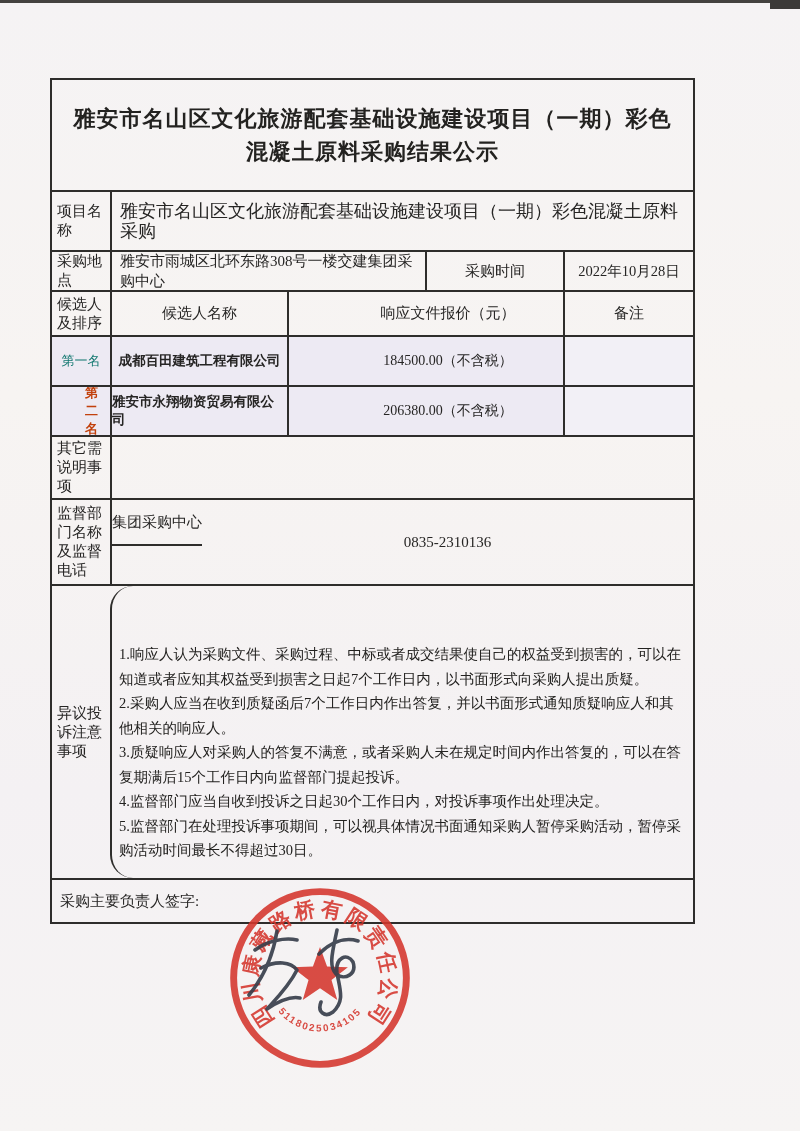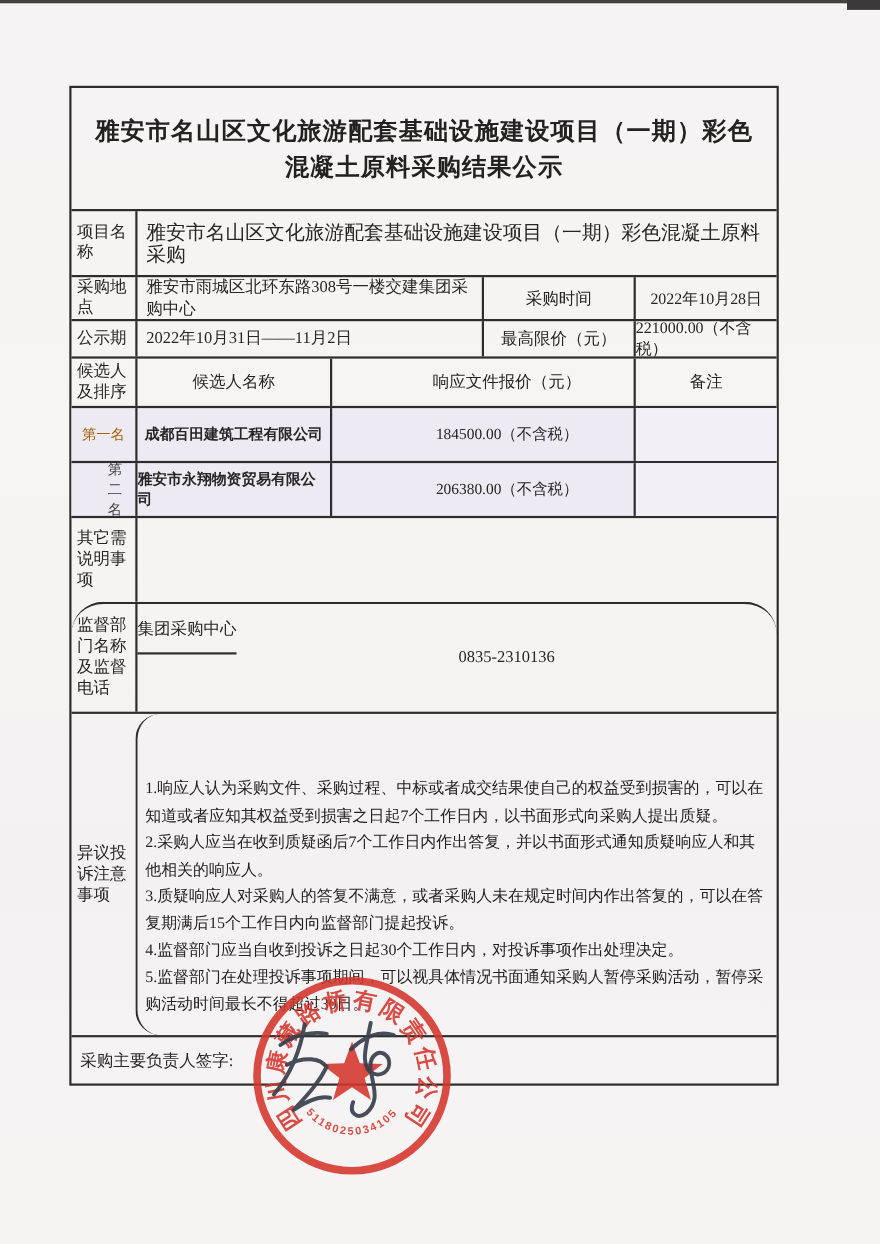--- a/index.html
+++ b/index.html
@@ -5,54 +5,54 @@
   html,body{margin:0;padding:0;background:#dddad6;}
   .page{
     position:relative;width:800px;height:1131px;margin:0 auto;
     background:linear-gradient(180deg,#f5f3f4 0%,#f7f4f2 35%,#f4f1f3 70%,#f6f4f3 100%);
     font-family:"Liberation Serif","DejaVu Serif",serif;
     color:#262524;overflow:hidden;
   }
   .scan-edge-top{position:absolute;left:0;top:0;width:100%;height:3px;background:#44423f;}
   .scan-edge-corner{position:absolute;right:0;top:0;width:30px;height:9px;background:#3c3a38;}
 
-  .doc{position:absolute;left:63px;top:78px;width:645px;border:2px solid #2e2d2b;box-sizing:border-box;background:transparent;}
+  .doc{position:absolute;left:50px;top:78px;width:645px;border:2px solid #2e2d2b;box-sizing:border-box;background:transparent;}
   .row{display:flex;border-top:2px solid #2e2d2b;box-sizing:border-box;align-items:stretch;}
   .row.first{border-top:none;}
   .cell{box-sizing:border-box;border-left:2px solid #2e2d2b;display:flex;align-items:center;overflow:hidden;}
   .cell.nol{border-left:none;}
 
   .title-block{height:110px;display:flex;flex-direction:column;justify-content:center;align-items:center;
     font-family:"Liberation Sans","DejaVu Sans",sans-serif;font-weight:bold;font-size:22px;line-height:33px;letter-spacing:1px;color:#232220;}
 
   .c-label{width:58px;padding:3px 5px;font-size:15px;line-height:19px;justify-content:flex-start;}
   .c-val{width:315px;padding:3px 8px;font-size:15px;line-height:20px;}
   .c-mid{width:138px;justify-content:center;font-size:15px;}
   .c-endcol{flex:1;justify-content:center;font-size:14.5px;}
   .c-widemerge{flex:1;padding:3px 8px;font-size:18px;line-height:20px;}
 
   .h-project{height:60px;}
   .h-purchaser{height:36px;}
   .h-location{height:40px;}
   .h-publicity{height:34px;}
   .h-candheader{height:45px;}
   .h-cand{height:50px;}
-  .h-other{height:78px;}
-  .h-supervision{height:100px;border-radius:29px;}
+  .h-other{height:63px;}
+  .h-supervision{height:86px;}
   .h-objection{height:294px;}
   .h-signature{height:44px;}
 
   .c-rank{width:58px;justify-content:center;font-size:13px;}
   .c-name{width:177px;justify-content:center;font-size:13.5px;font-weight:bold;}
   .c-quote{width:276px;justify-content:center;font-size:14px;padding-left:44px;}
   .c-remark{flex:1;justify-content:center;font-size:15px;}
   .row.cand{background:#edeaf3;}
   .row.cand .c-remark{background:#f2f0f6;}
-  .rank-1{color:#a16207;}
-  .rank-2{color:#404040;font-weight:normal;padding-left:33px;}
+  .rank-1{color:#0f766e;}
+  .rank-2{color:#c2410c;font-weight:bold;padding-left:33px;}
 
   .sup-stack{flex:1;display:flex;flex-direction:row;border-left:2px solid #2e2d2b;box-sizing:border-box;}
   .sup-sub{display:flex;align-items:center;justify-content:center;font-size:15px;box-sizing:border-box;}
   .sup-dept{height:46px;border-bottom:2px solid #2e2d2b;}
   .sup-phone{flex:1;}
 
   .objection-text{flex:1;border-left:2px solid #2e2d2b;box-sizing:border-box;display:block;
     padding:56px 12px 12px 7px;font-size:14.5px;line-height:24.5px;color:#232220;border-radius:23px;}
 
   .sig-row .c-sig{flex:1;padding-left:8px;font-size:15px;justify-content:flex-start;}
@@ -83,26 +83,20 @@
     </div>
 
 
     <div class="row h-location">
       <div class="cell nol c-label">采购地点</div>
       <div class="cell c-val">雅安市雨城区北环东路308号一楼交建集团采购中心</div>
       <div class="cell c-mid">采购时间</div>
       <div class="cell c-endcol">2022年10月28日</div>
     </div>
 
-    <div class="row h-publicity">
-      <div class="cell nol c-label">公示期</div>
-      <div class="cell c-val">2022年10月31日——11月2日</div>
-      <div class="cell c-mid">最高限价（元）</div>
-      <div class="cell c-endcol">221000.00（不含税）</div>
-    </div>
 
     <div class="row h-candheader">
       <div class="cell nol c-label" style="align-items:center;">候选人及排序</div>
       <div class="cell c-name" style="font-weight:normal;font-size:15px;">候选人名称</div>
       <div class="cell c-quote" style="font-size:15px;">响应文件报价（元）</div>
       <div class="cell c-remark">备注</div>
     </div>
 
     <div class="row cand h-cand">
       <div class="cell nol c-rank rank-1">第一名</div>

